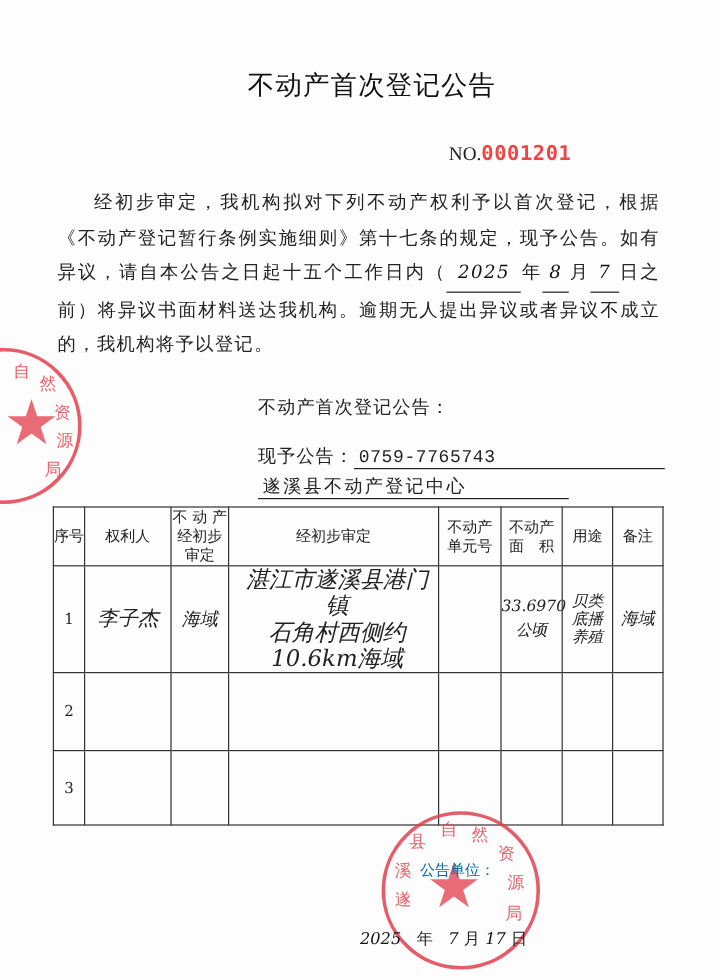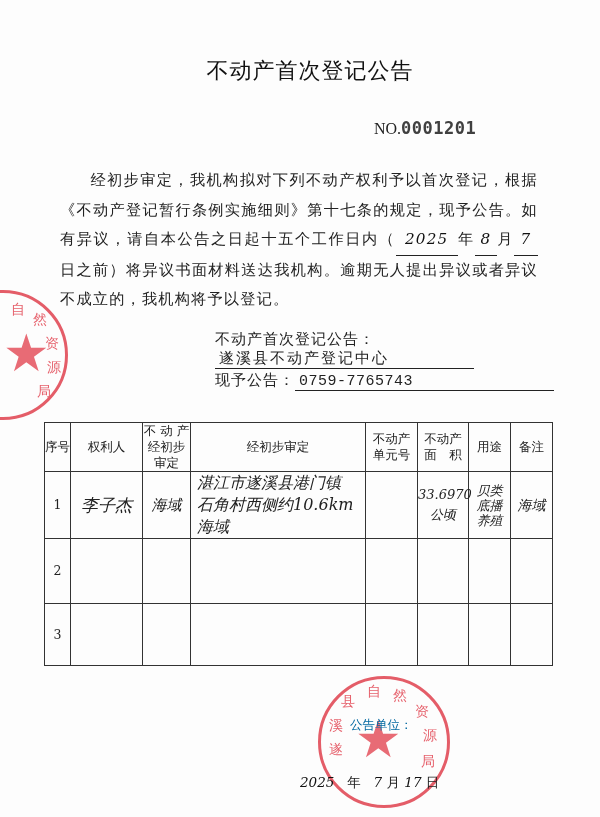--- a/index.html
+++ b/index.html
@@ -10,52 +10,52 @@
     color: #1a1a1a;
   }
   .abs { position: absolute; }
   .title {
     left: 0; width: 620px; top: 56px; text-align: center;
     font-family: "DejaVu Sans", "Liberation Sans", sans-serif;
     font-size: 22px; letter-spacing: 1px; color: #111;
   }
   .docno { left: 374px; top: 118px; font-size: 16px; }
   .docno .prefix { font-family: "Liberation Serif", serif; color: #222; }
-  .docno .num { font-family: "DejaVu Sans Mono", monospace; color: #404040; font-weight: bold; font-size: 17px; letter-spacing: 0.5px; }
+  .docno .num { font-family: "DejaVu Sans Mono", monospace; color: #ef4444; font-weight: bold; font-size: 17px; letter-spacing: 0.5px; }
   .para {
     left: 44px; top: 150px; width: 510px;
     font-size: 15.2px; line-height: 29.5px; letter-spacing: 1.2px;
     text-align: justify; color: #222;
   }
-  .para p { margin: 16px; text-indent: 2em; }
+  .para p { margin: 4px; text-indent: 2em; }
   .blank { display: inline-block; border-bottom: 1px solid #222; text-align: center; text-indent: 0;
     font-family: "DejaVu Serif", serif; font-style: italic; color: #111; }
   .line-row { font-size: 15px; letter-spacing: 1px; color: #222; }
   .line-row .val { display: inline-block; border-bottom: 1px solid #222; padding-left: 4px; }
   .addr { left: 215px; top: 330px; }
-  .addr .val { width: 255px; letter-spacing: 2px; }
+  .addr .val { width: 255px; letter-spacing: 2px; margin-top: 47px; }
   .contact { left: 215px; top: 371px; }
   .contact .val { width: 255px; font-family: Liberation Mono, monospace; letter-spacing: 0.5px; }
 
   table.reg {
     position: absolute; left: 44px; top: 422px; border-collapse: collapse;
     width: 508px; table-layout: fixed;
   }
   table.reg td, table.reg th {
     border: 1px solid #333; padding: 0; text-align: center; vertical-align: middle;
     font-weight: normal; font-size: 12.5px; color: #222; line-height: 16px;
   }
   table.reg th { height: 47px; }
   table.reg tr.r1 td { height: 66px; }
   table.reg tr.r2 td { height: 64px; }
   table.reg tr.r3 td { height: 61px; }
   .hand { font-family: "DejaVu Serif", serif; font-style: italic; color: #111; }
   .hand.name { font-size: 17px; }
   .hand.type { font-size: 15px; }
-  .hand.loc { font-size: 16px; text-align: left; padding-left: 6px; line-height: 22px; }
+  .hand.loc { font-size: 19px; text-align: center; padding-left: 6px; line-height: 22px; }
   .hand.area { font-size: 13px; line-height: 20px; }
   .hand.use { font-size: 13px; line-height: 15px; }
   .hand.note { font-size: 14px; }
   .seq { font-size: 11px; }
 
   .seal { border: 3px solid #e0424f; border-radius: 50%; opacity: 0.85; }
   .seal-left { left: -62px; top: 290px; width: 124px; height: 124px; }
   .seal-bottom { left: 318px; top: 676px; width: 126px; height: 126px; }
   .seal .star { position: absolute; color: #e5525e; font-size: 52px; line-height: 52px; }
   .seal .char { position: absolute; color: #e24653; font-size: 14px; font-family: "DejaVu Serif", serif; }

